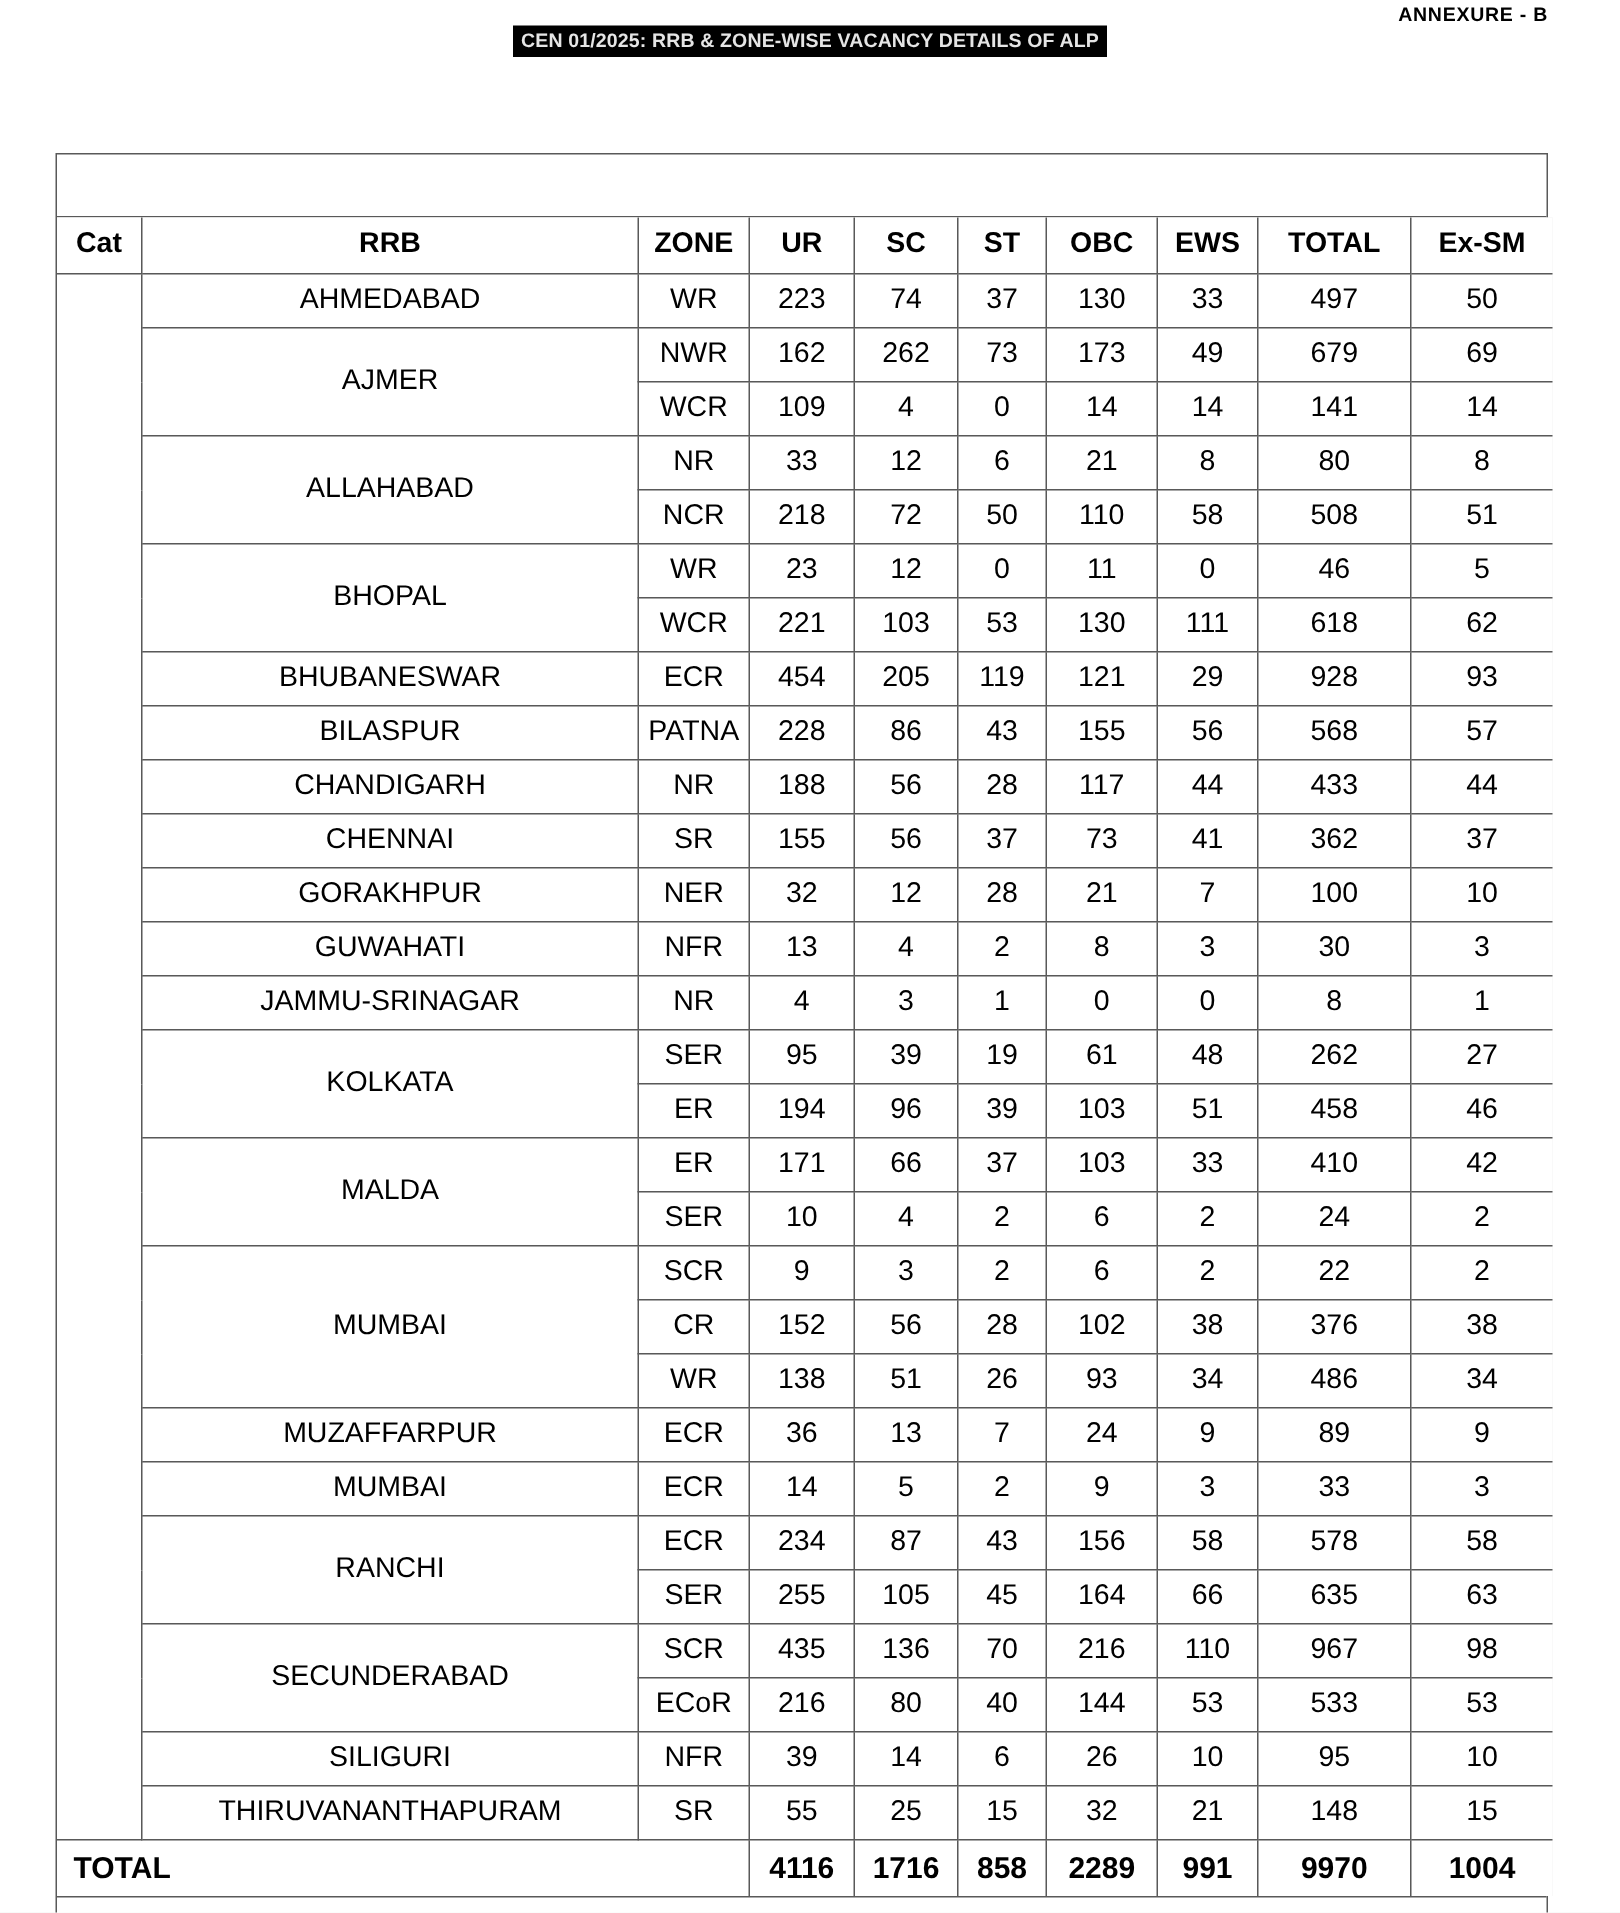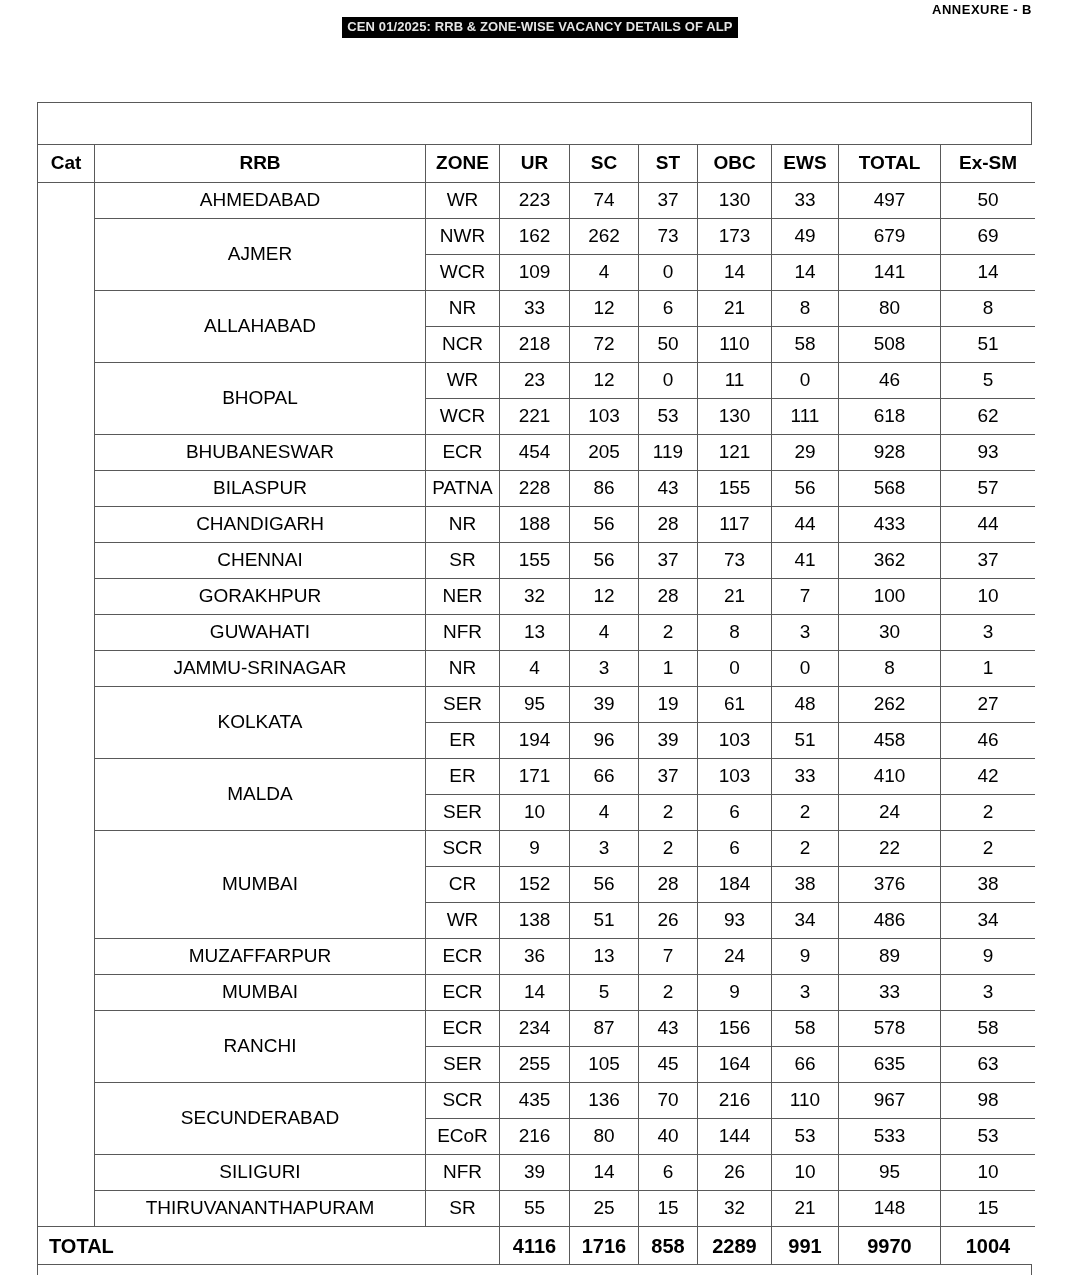--- a/index.html
+++ b/index.html
@@ -359,21 +359,21 @@
           <td class="c-obc">6</td>
           <td class="c-ews">2</td>
           <td class="c-total">22</td>
           <td class="c-exsm">2</td>
         </tr>
         <tr>
           <td class="c-zone">CR</td>
           <td class="c-ur">152</td>
           <td class="c-sc">56</td>
           <td class="c-st">28</td>
-          <td class="c-obc">184</td>
+          <td class="c-obc">102</td>
           <td class="c-ews">38</td>
           <td class="c-total">376</td>
           <td class="c-exsm">38</td>
         </tr>
         <tr>
           <td class="c-zone">WR</td>
           <td class="c-ur">138</td>
           <td class="c-sc">51</td>
           <td class="c-st">26</td>
           <td class="c-obc">93</td>

